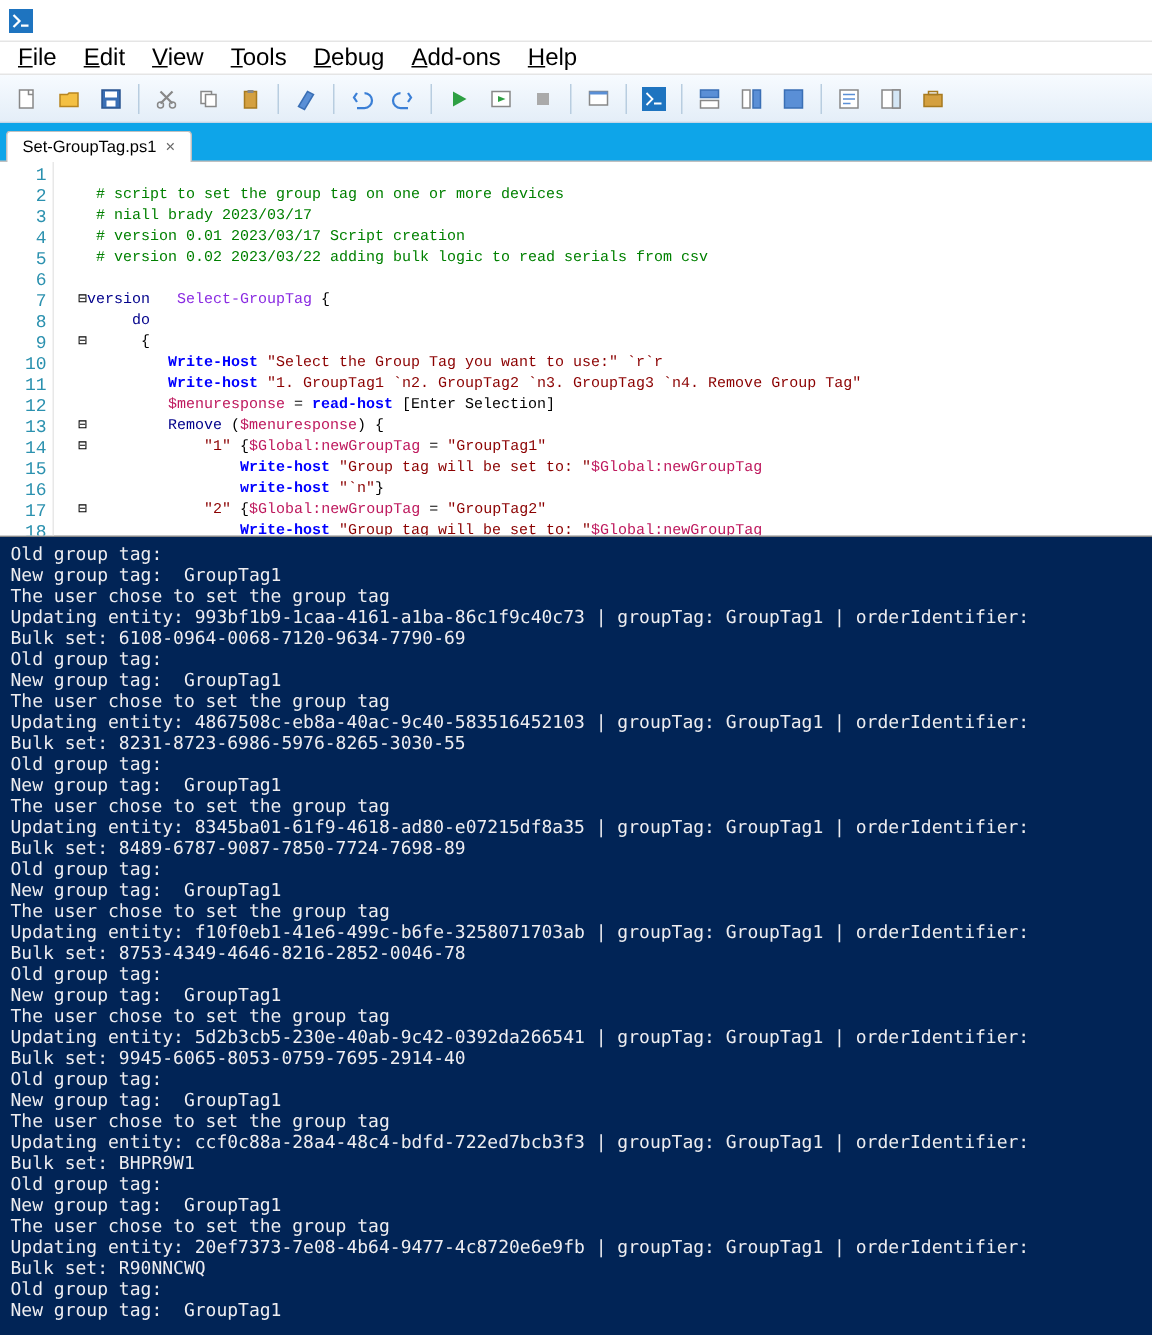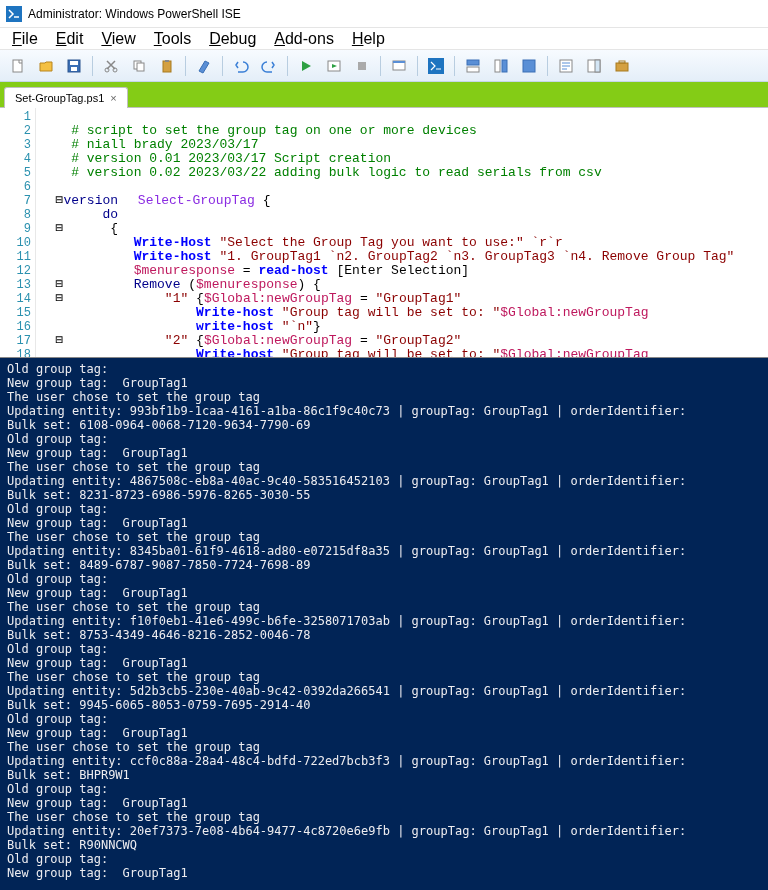--- a/index.html
+++ b/index.html
@@ -66,21 +66,21 @@
   }
   .tool-sep {
     width: 1px; height: 20px;
     background: #b8cde0;
     margin: 0 2px;
   }
   .tool-btn svg { width: 16px; height: 16px; }
   
   .tabstrip {
     height: 26px;
-    background: #84cc16;
+    background: #0ea5e9;
     border-bottom: 1px solid #c0c0c0;
     display: flex;
     align-items: flex-end;
     padding: 0 4px;
   }
   .tab {
     padding: 4px 10px 4px 10px;
     background: #fff;
     border: 1px solid #c0c0c0;
     border-bottom: none;
@@ -107,21 +107,21 @@
     font-size: 12px;
     text-align: right;
     padding: 2px 4px 2px 0;
     white-space: pre;
     line-height: 14px;
     border-right: 1px solid #e8e8e8;
   }
   .code {
     flex: 1;
     font-family: Consolas, "Courier New", monospace;
-    font-size: 13px;
+    font-size: 10px;
     padding: 2px 4px;
     white-space: pre;
     line-height: 14px;
     overflow: hidden;
   }
   .c-comment { color: #008000; }
   .c-keyword { color: #00008b; }
   .c-func    { color: #8a2be2; margin-left: 12px; }
   .c-cmdlet  { color: #0000ff; font-weight: bold; }
   .c-string  { color: #8b0000; }
@@ -143,21 +143,20 @@
 </head>
 <body>
 
 <div class="titlebar">
   <div class="app-icon">
     <svg viewBox="0 0 16 16">
         <rect width="16" height="16" fill="#1e74c0"></rect>
         <path d="M3 4l4 4-4 4M8 11h5" stroke="#fff" stroke-width="1.5" fill="none"></path>
       </svg>
   </div>
-  <span class="title-text">Administrator: Windows PowerShell ISE</span>
 </div>
 
 <div class="menubar">
   <span class="menu-item"><span class="u">F</span>ile</span>
   <span class="menu-item"><span class="u">E</span>dit</span>
   <span class="menu-item"><span class="u">V</span>iew</span>
   <span class="menu-item"><span class="u">T</span>ools</span>
   <span class="menu-item"><span class="u">D</span>ebug</span>
   <span class="menu-item"><span class="u">A</span>dd-ons</span>
   <span class="menu-item"><span class="u">H</span>elp</span>

